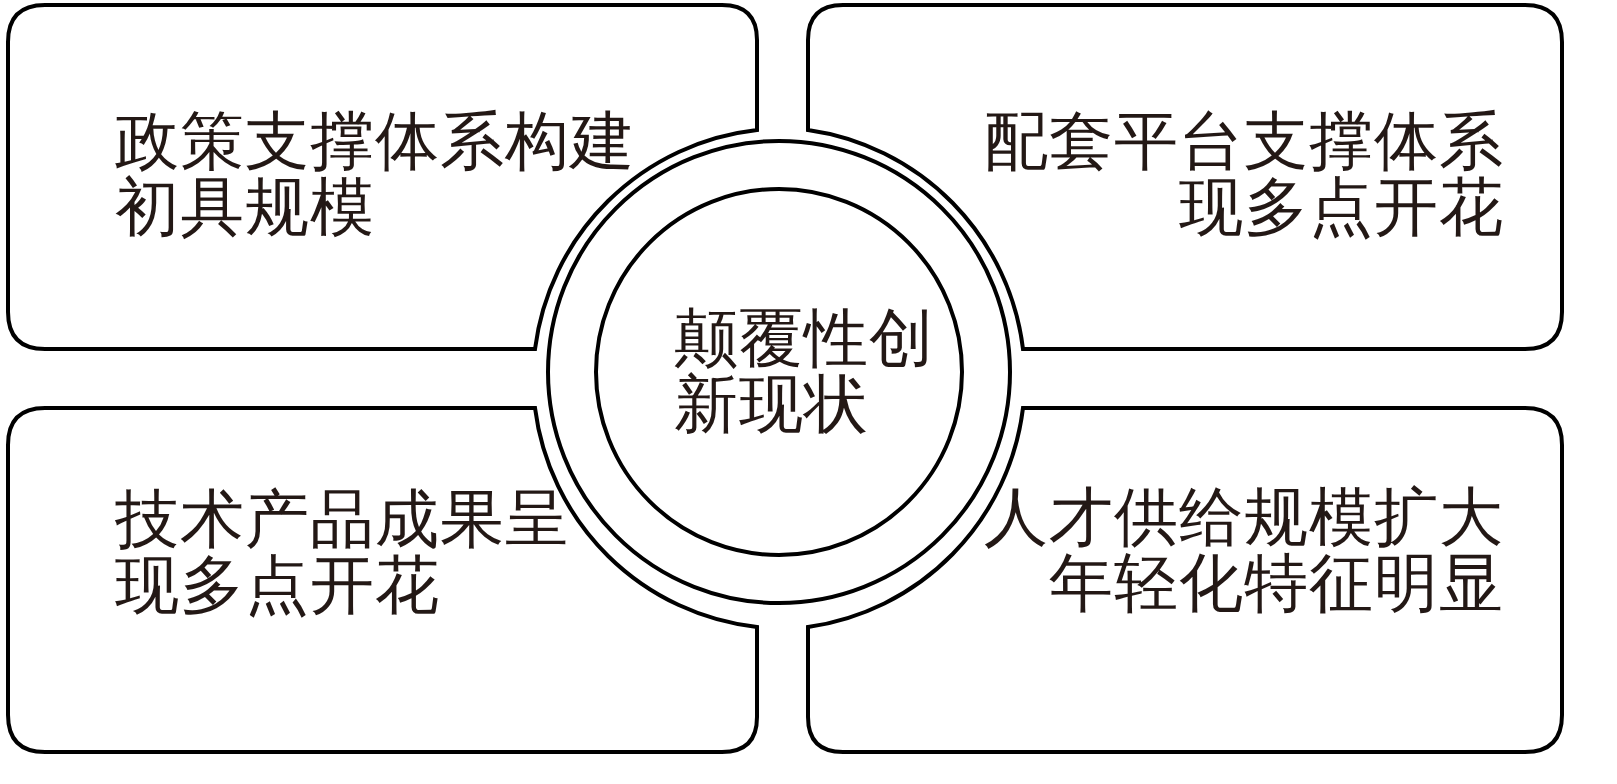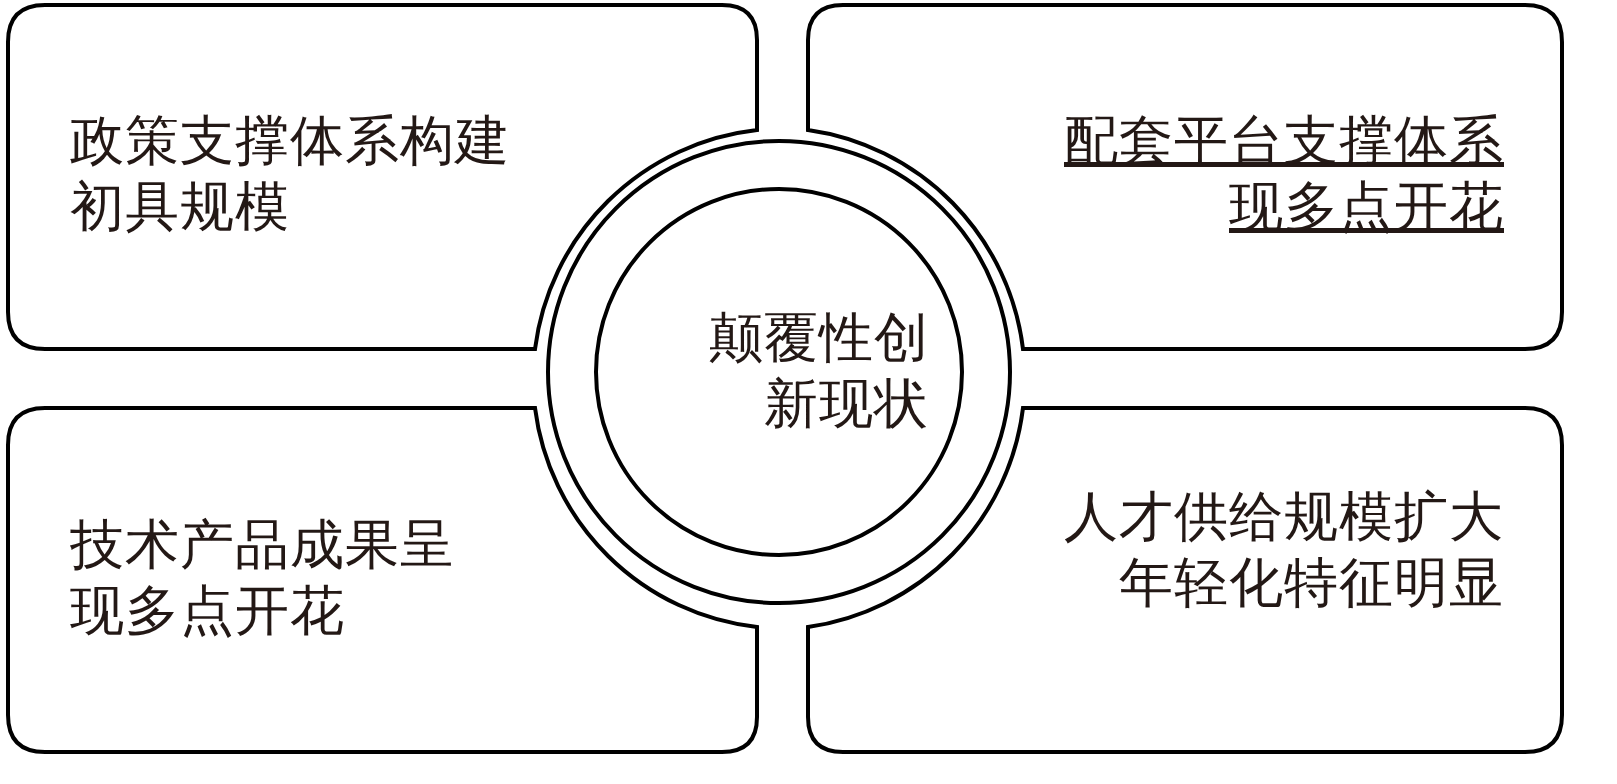--- a/index.html
+++ b/index.html
@@ -1,22 +1,22 @@
 <!DOCTYPE html>
 <html><head>
   <meta charset="utf-8">
   <style>
     html, body { margin: 0; padding: 0; background: #ffffff; }
     body { width: 1617px; height: 784px; position: relative; overflow: hidden;
            font-family: "DejaVu Serif", "Liberation Serif", serif; color: #231815; }
     svg.shapes { position: absolute; left: 0; top: 0; }
-    .label { position: absolute; font-size: 54px; line-height: 66px; letter-spacing: 1px; white-space: nowrap; }
+    .label { position: absolute; font-size: 64px; line-height: 66px; letter-spacing: 1px; white-space: nowrap; margin-left: 45px; }
     .left { text-align: left; }
     .right { text-align: right; }
-    .center { text-align: right; }
+    .center { text-align: left; }
     .line { display: block; }
   </style>
 </head>
 <body>
 
 <svg class="shapes" width="1617" height="784" viewBox="0 0 1617 784">
   <g fill="none" stroke="#000" stroke-width="4">
 
     <path d="M 45 5 H 722 Q 757 5 757 40 V 130 A 252 252 0 0 0 535 349 H 45 Q 8 349 8 312 V 42 Q 8 5 45 5 Z"></path>
 
@@ -34,26 +34,26 @@
 <div class="label center" style="left: 629px; top: 305px; width: 300px;">
   <span class="line">颠覆性创</span>
   <span class="line">新现状</span>
 </div>
 
 <div class="label left" style="left: 70px; top: 108px;">
   <span class="line">政策支撑体系构建</span>
   <span class="line">初具规模</span>
 </div>
 
-<div class="label right" style="right: 113px; top: 108px; text-decoration: underline;">
+<div class="label right" style="right: 113px; top: 108px;">
   <span class="line">配套平台支撑体系</span>
   <span class="line">现多点开花</span>
 </div>
 
-<div class="label left" style="left: 70px; top: 512px;">
+<div class="label left" style="left: 70px; top: 486px;">
   <span class="line">技术产品成果呈</span>
   <span class="line">现多点开花</span>
 </div>
 
 <div class="label right" style="right: 113px; top: 484px;">
   <span class="line">人才供给规模扩大</span>
   <span class="line">年轻化特征明显</span>
 </div>
 
 </body></html>

